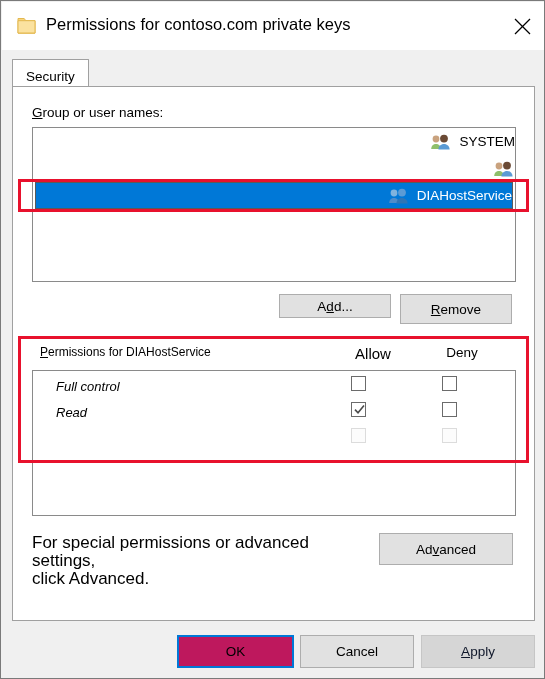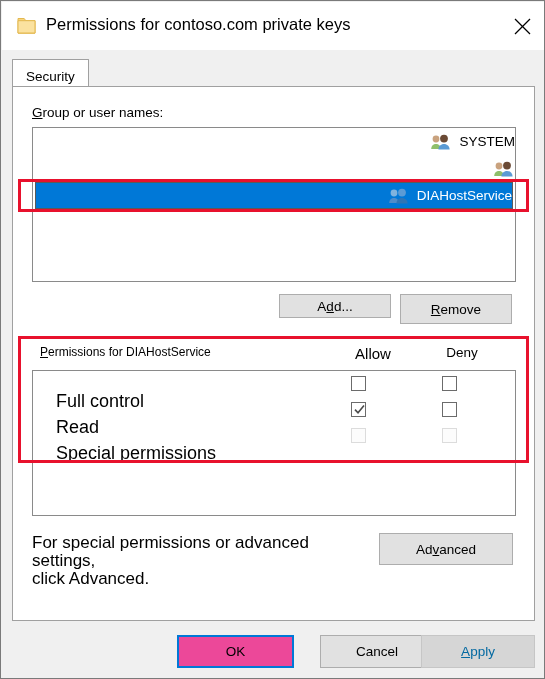--- a/index.html
+++ b/index.html
@@ -102,39 +102,39 @@
   .btn{
     position:absolute;
     background:#e1e1e1;
     border:1px solid #adadad;
     box-sizing:border-box;
     display:flex;align-items:center;justify-content:center;
     font-size:13.5px;
     color:#000;
     white-space:nowrap;
   }
-  .btn.disabled{color:#0369a1;background:#d6d6d6;border-color:#c6c6c6;}
-  .btn.default{border:2px solid #0078d7;background:#ec4899;}
+  .btn.disabled{color:#0f172a;background:#d6d6d6;border-color:#c6c6c6;}
+  .btn.default{border:2px solid #0078d7;background:#be185d;}
   #add-button{left:278px;top:293px;width:112px;height:24px;}
   #remove-button{left:399px;top:293px;width:112px;height:30px;}
   #advanced-button{left:378px;top:532px;width:134px;height:32px;}
   #ok-button{left:176px;top:634px;width:117px;height:33px;}
-  #cancel-button{left:299px;top:634px;width:114px;height:33px;margin-left:20px;}
+  #cancel-button{left:299px;top:634px;width:114px;height:33px;}
   #apply-button{left:420px;top:634px;width:114px;height:33px;}
   
   #perm-header{position:absolute;left:31px;top:344px;width:484px;height:20px;}
   #perm-title{position:absolute;left:8px;top:0;font-size:12px;white-space:nowrap;}
   #perm-allow-head{position:absolute;left:311px;top:0;width:60px;text-align:center;font-size:15px;}
   #perm-deny-head{position:absolute;left:400px;top:0;width:60px;text-align:center;font-size:13.5px;}
   #perm-listbox{left:31px;top:369px;width:484px;height:146px;}
   .perm-row{
     position:relative;height:26px;
   }
   .perm-name{
-    position:absolute;left:23px;top:20px;font-size:18px;white-space:nowrap;
+    position:absolute;left:23px;top:8px;font-size:13px;white-space:nowrap;font-style:italic;
   }
   .cb{
     position:absolute;top:5px;
     width:15px;height:15px;
     border:1px solid #6b6b6b;
     background:#ffffff;
     box-sizing:border-box;
   }
   .cb.allow{left:318px;}
   .cb.deny{left:409px;}
@@ -254,21 +254,20 @@
     <div class="perm-row">
       <span class="perm-name">Read</span>
       <span class="cb allow">
         <svg class="tick" viewBox="0 0 13 13">
           <polyline points="2,6.6 5,9.8 11,2.4" fill="none" stroke="#4a4a4a" stroke-width="1.6"></polyline>
         </svg>
       </span>
       <span class="cb deny"></span>
     </div>
     <div class="perm-row">
-      <span class="perm-name">Special permissions</span>
       <span class="cb allow dim"></span>
       <span class="cb deny dim"></span>
     </div>
   </div>
 
   <div id="hint-text">
     <span>For special permissions or advanced settings,</span><br>
     <span>click Advanced.</span>
   </div>
   <div class="btn" id="advanced-button">

